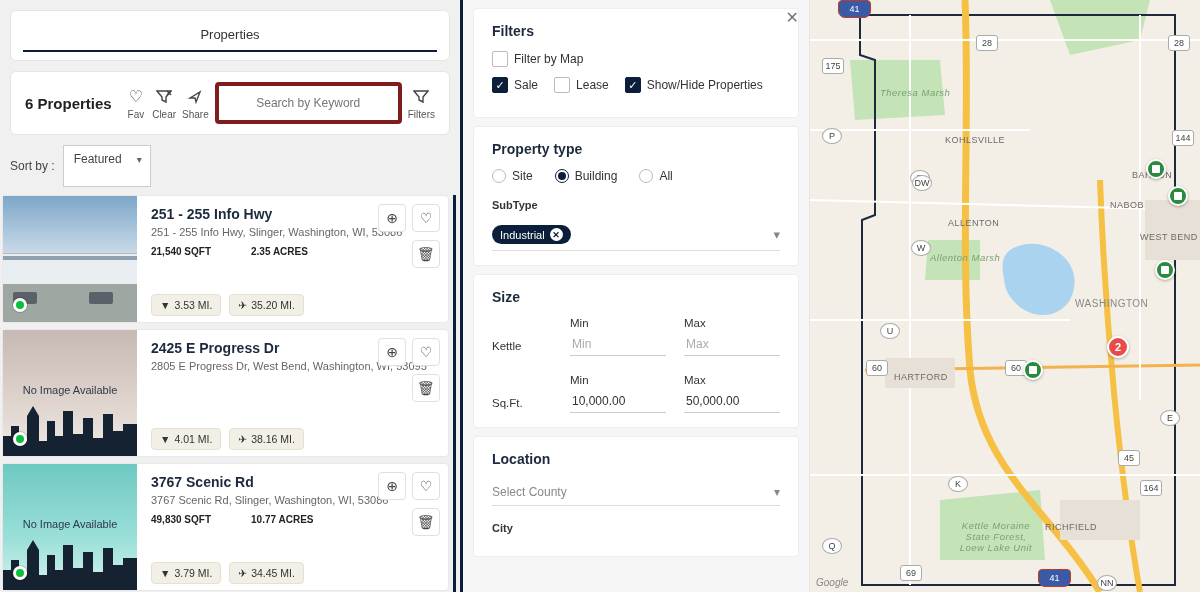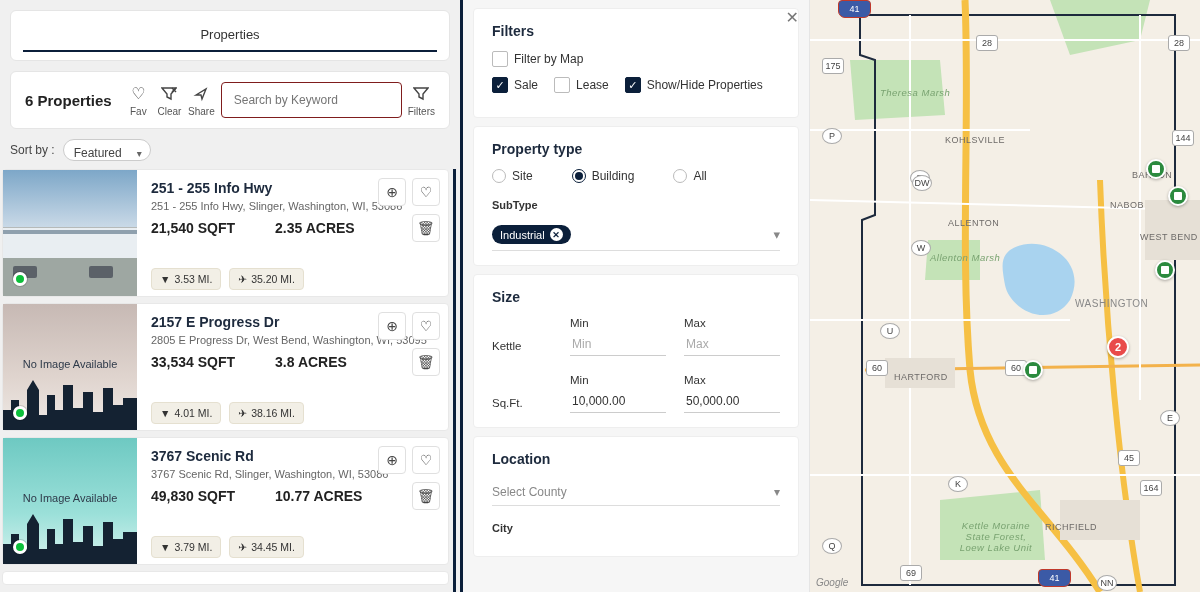--- a/index.html
+++ b/index.html
@@ -8,57 +8,57 @@
 
   
   .left-col { width: 460px; background: #f0f0f0; display: flex; flex-direction: column; overflow: hidden; }
   .tabs-bar { margin: 10px; background: #fff; border: 1px solid #e5e5e5; border-radius: 6px; padding: 8px 12px; }
   .tab { text-align: center; padding: 8px 0; font-size: 13px; color: #333; border-bottom: 2px solid #0b1f3a; cursor: pointer; }
   .toolbar { margin: 0 10px 10px 10px; background: #fff; border: 1px solid #e5e5e5; border-radius: 6px; display: flex; align-items: center; padding: 10px 14px; gap: 6px; }
   .prop-count { font-size: 15px; font-weight: 600; color: #222; margin-right: 8px; white-space: nowrap; }
   .tool-btn { display: flex; flex-direction: column; align-items: center; width: 42px; cursor: pointer; }
   .tool-btn .ic { font-size: 16px; color: #444; height: 20px; display: flex; align-items: center; justify-content: center; }
   .tool-btn .lbl { font-size: 10px; color: #555; margin-top: 2px; }
-  .search-input { flex: 1; border: 1px solid #7f1d1d; border-radius: 4px; padding: 10px 12px; font-size: 12px; color: #666; }
+  .search-input { flex: 1; border: 4px solid #7f1d1d; border-radius: 4px; padding: 10px 12px; font-size: 12px; color: #666; text-align: center; }
   .sort-row { display: flex; align-items: center; gap: 8px; padding: 0 10px 8px 10px; font-size: 12px; color: #444; }
-  .sort-select { border: 1px solid #ccc; border-radius: 11px; padding: 6px 28px 0 10px; font-size: 12px; background: #fff; position: relative; cursor: pointer; display: inline-flex; align-items: center; }
+  .sort-select { border: 1px solid #ccc; border-radius: 0; padding: 6px 28px 20px 10px; font-size: 12px; background: #fff; position: relative; cursor: pointer; display: inline-flex; align-items: center; }
   .sort-select::after { content: "▾"; position: absolute; right: 8px; color: #666; font-size: 10px; }
   .list { flex: 1; overflow-y: auto; padding: 0 4px 0 0; display: flex; flex-direction: column; gap: 6px; border-right: 3px solid #0b1f3a; margin-right: 4px; }
   .card { background: #fff; border: 1px solid #e8e8e8; border-radius: 4px; display: flex; position: relative; min-height: 128px; margin-left: 2px; }
   .thumb { width: 134px; position: relative; display: flex; flex-direction: column; align-items: center; justify-content: center; overflow: hidden; }
   .thumb.placeholder { background: linear-gradient(180deg,#c7b9b4 0%,#e0d5cf 60%,#efeae6 100%); }
   .thumb.green { background: linear-gradient(180deg,#6ec9c2 0%,#9be0d9 60%,#d8f3ef 100%); }
   .thumb .noimg-text { font-size: 11px; color: #2e3a4a; margin-bottom: 6px; }
   .thumb svg.skyline { width: 100%; position: absolute; bottom: 0; left: 0; }
   .thumb.photo { background: linear-gradient(180deg,#7da7c8 0%, #c9d9e7 45%, #b6bab9 45%, #a9acab 100%); }
   .status-dot { position: absolute; left: 10px; bottom: 10px; width: 14px; height: 14px; border-radius: 50%; background: #0cbf3a; border: 3px solid #fff; box-shadow: 0 0 0 1px rgba(0,0,0,.15); }
   .card-body { flex: 1; padding: 10px 14px 6px 14px; display: flex; flex-direction: column; position: relative; }
   .card-title { font-size: 14px; font-weight: 600; color: #1d2a3d; margin-bottom: 4px; }
   .card-addr { font-size: 11px; color: #666; margin-bottom: 8px; }
-  .metrics { display: flex; gap: 40px; font-size: 14px; font-weight: 600; color: #222; margin-bottom: 10px; align-items: flex-end; }
+  .metrics { display: flex; gap: 40px; font-size: 10px; font-weight: 600; color: #222; margin-bottom: 10px; align-items: flex-end; }
   .badges { display: flex; gap: 8px; margin-top: auto; }
   .badge { background: #f2efe6; border: 1px solid #e5e0d0; border-radius: 4px; padding: 4px 8px; font-size: 10.5px; color: #333; display: flex; align-items: center; gap: 4px; }
   .card-actions { position: absolute; right: 8px; top: 8px; display: flex; gap: 6px; }
   .icon-btn { width: 28px; height: 28px; border: 1px solid #e0e0e0; border-radius: 4px; background: #fff; display: flex; align-items: center; justify-content: center; cursor: pointer; font-size: 14px; color: #444; }
   .trash-btn { position: absolute; right: 8px; top: 44px; }
   .card-strip { background: #fff; border: 1px solid #e8e8e8; border-radius: 4px; height: 14px; margin-left: 2px; }
 
   
   .filters-col { width: 350px; background: #f6f6f6; border-left: 1px solid #e5e5e5; border-right: 1px solid #e5e5e5; overflow-y: auto; position: relative; height: 100%; border-left: 3px solid #0b1f3a; }
   .filters-close { position: absolute; right: 10px; top: 8px; font-size: 16px; color: #777; cursor: pointer; }
   .f-section { background: #fff; border: 1px solid #eee; border-radius: 4px; margin: 8px 10px; padding: 14px 18px; }
   .f-title { font-size: 14px; font-weight: 600; color: #1d2a3d; margin-bottom: 12px; }
   .f-subtitle { font-size: 11px; font-weight: 600; color: #333; margin-bottom: 8px; }
   .check-row { display: flex; flex-wrap: wrap; gap: 16px; align-items: center; margin-bottom: 10px; }
   .chk { display: flex; align-items: center; gap: 6px; font-size: 12px; cursor: pointer; }
   .chk .box { width: 16px; height: 16px; border: 1.5px solid #0b1f3a; border-radius: 2px; display: inline-flex; align-items: center; justify-content: center; }
   .chk .box.unchecked { border-color: #bbb; }
   .chk .box.checked { background: #0b1f3a; }
   .chk .box.checked::after { content: "✓"; color: #fff; font-size: 11px; line-height: 1; }
-  .radio-row { display: flex; gap: 39px; align-items: center; }
+  .radio-row { display: flex; gap: 22px; align-items: center; }
   .radio { display: flex; align-items: center; gap: 6px; font-size: 12px; cursor: pointer; }
   .radio .r { width: 14px; height: 14px; border: 1.5px solid #bbb; border-radius: 50%; display: inline-flex; align-items: center; justify-content: center; }
   .radio.selected .r { border-color: #0b1f3a; }
   .radio.selected .r::after { content: ""; width: 8px; height: 8px; background: #0b1f3a; border-radius: 50%; }
   .chip-select { border-bottom: 1px solid #ddd; padding: 6px 0; display: flex; align-items: center; justify-content: space-between; cursor: pointer; }
   .chip { background: #0b1f3a; color: #fff; border-radius: 12px; padding: 3px 8px; font-size: 11px; display: inline-flex; align-items: center; gap: 5px; }
   .chip .x { background: #fff; color: #0b1f3a; width: 13px; height: 13px; border-radius: 50%; font-size: 9px; display: inline-flex; align-items: center; justify-content: center; cursor: pointer; font-weight: bold; }
   .size-grid { display: grid; grid-template-columns: 60px 1fr 1fr; column-gap: 18px; row-gap: 18px; align-items: end; }
   .size-label { font-size: 11.5px; color: #333; padding-bottom: 4px; }
   .size-col .col-lbl { font-size: 11.5px; color: #333; margin-bottom: 4px; }
@@ -188,26 +188,22 @@
             <div class="icon-btn">
                 <span>⊕</span>
               </div>
             <div class="icon-btn">
                 <span>♡</span>
               </div>
           </div>
           <div class="icon-btn trash-btn">
               <span>🗑</span>
             </div>
-          <div class="card-title">2157 E Progress Dr</div>
+          <div class="card-title">2425 E Progress Dr</div>
           <div class="card-addr">2805 E Progress Dr, West Bend, Washington, WI, 53095</div>
-          <div class="metrics">
-            <span>33,534 SQFT</span>
-            <span>3.8 ACRES</span>
-          </div>
           <div class="badges">
             <div class="badge">
                 <span>▼</span>
                 <span>4.01 MI.</span>
               </div>
             <div class="badge">
                 <span>✈</span>
                 <span>38.16 MI.</span>
               </div>
           </div>

